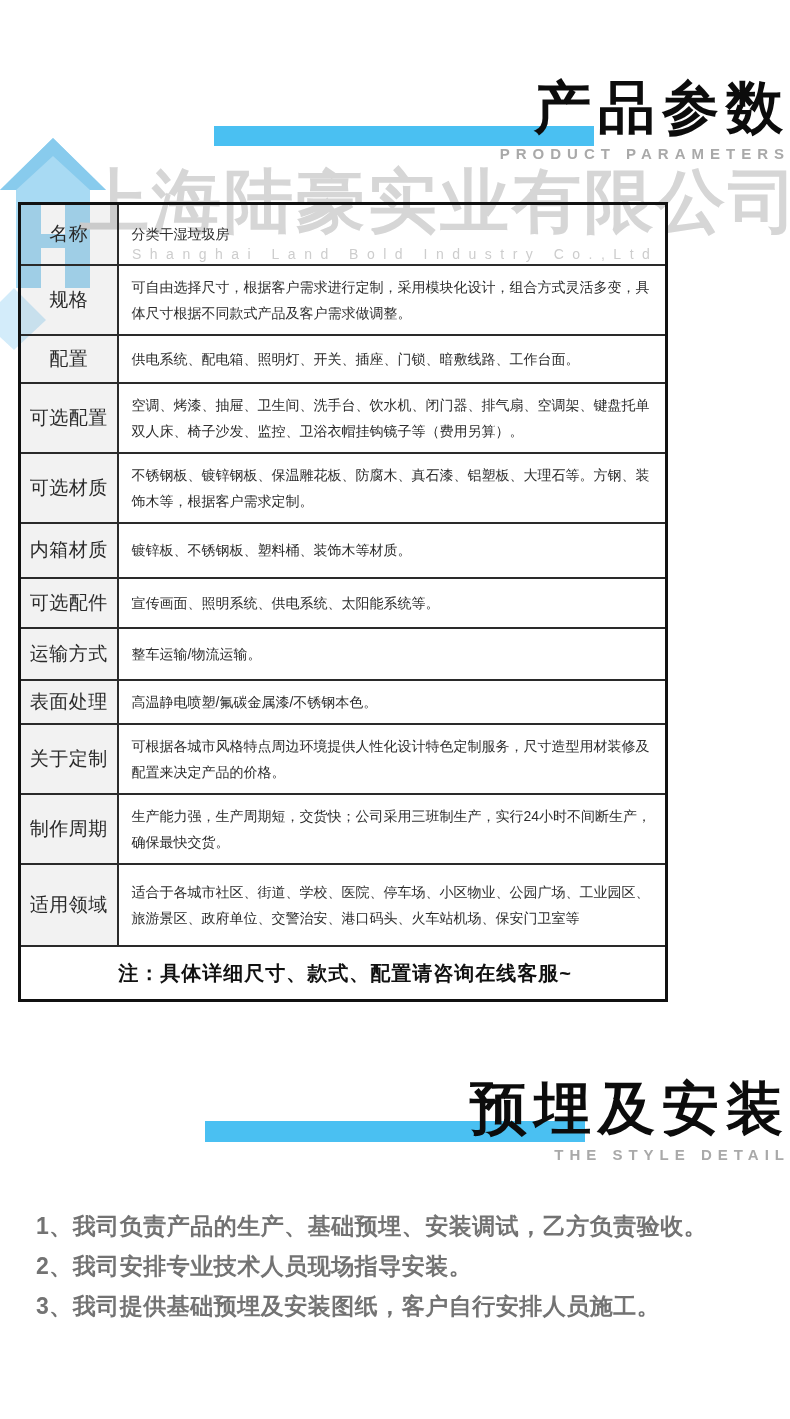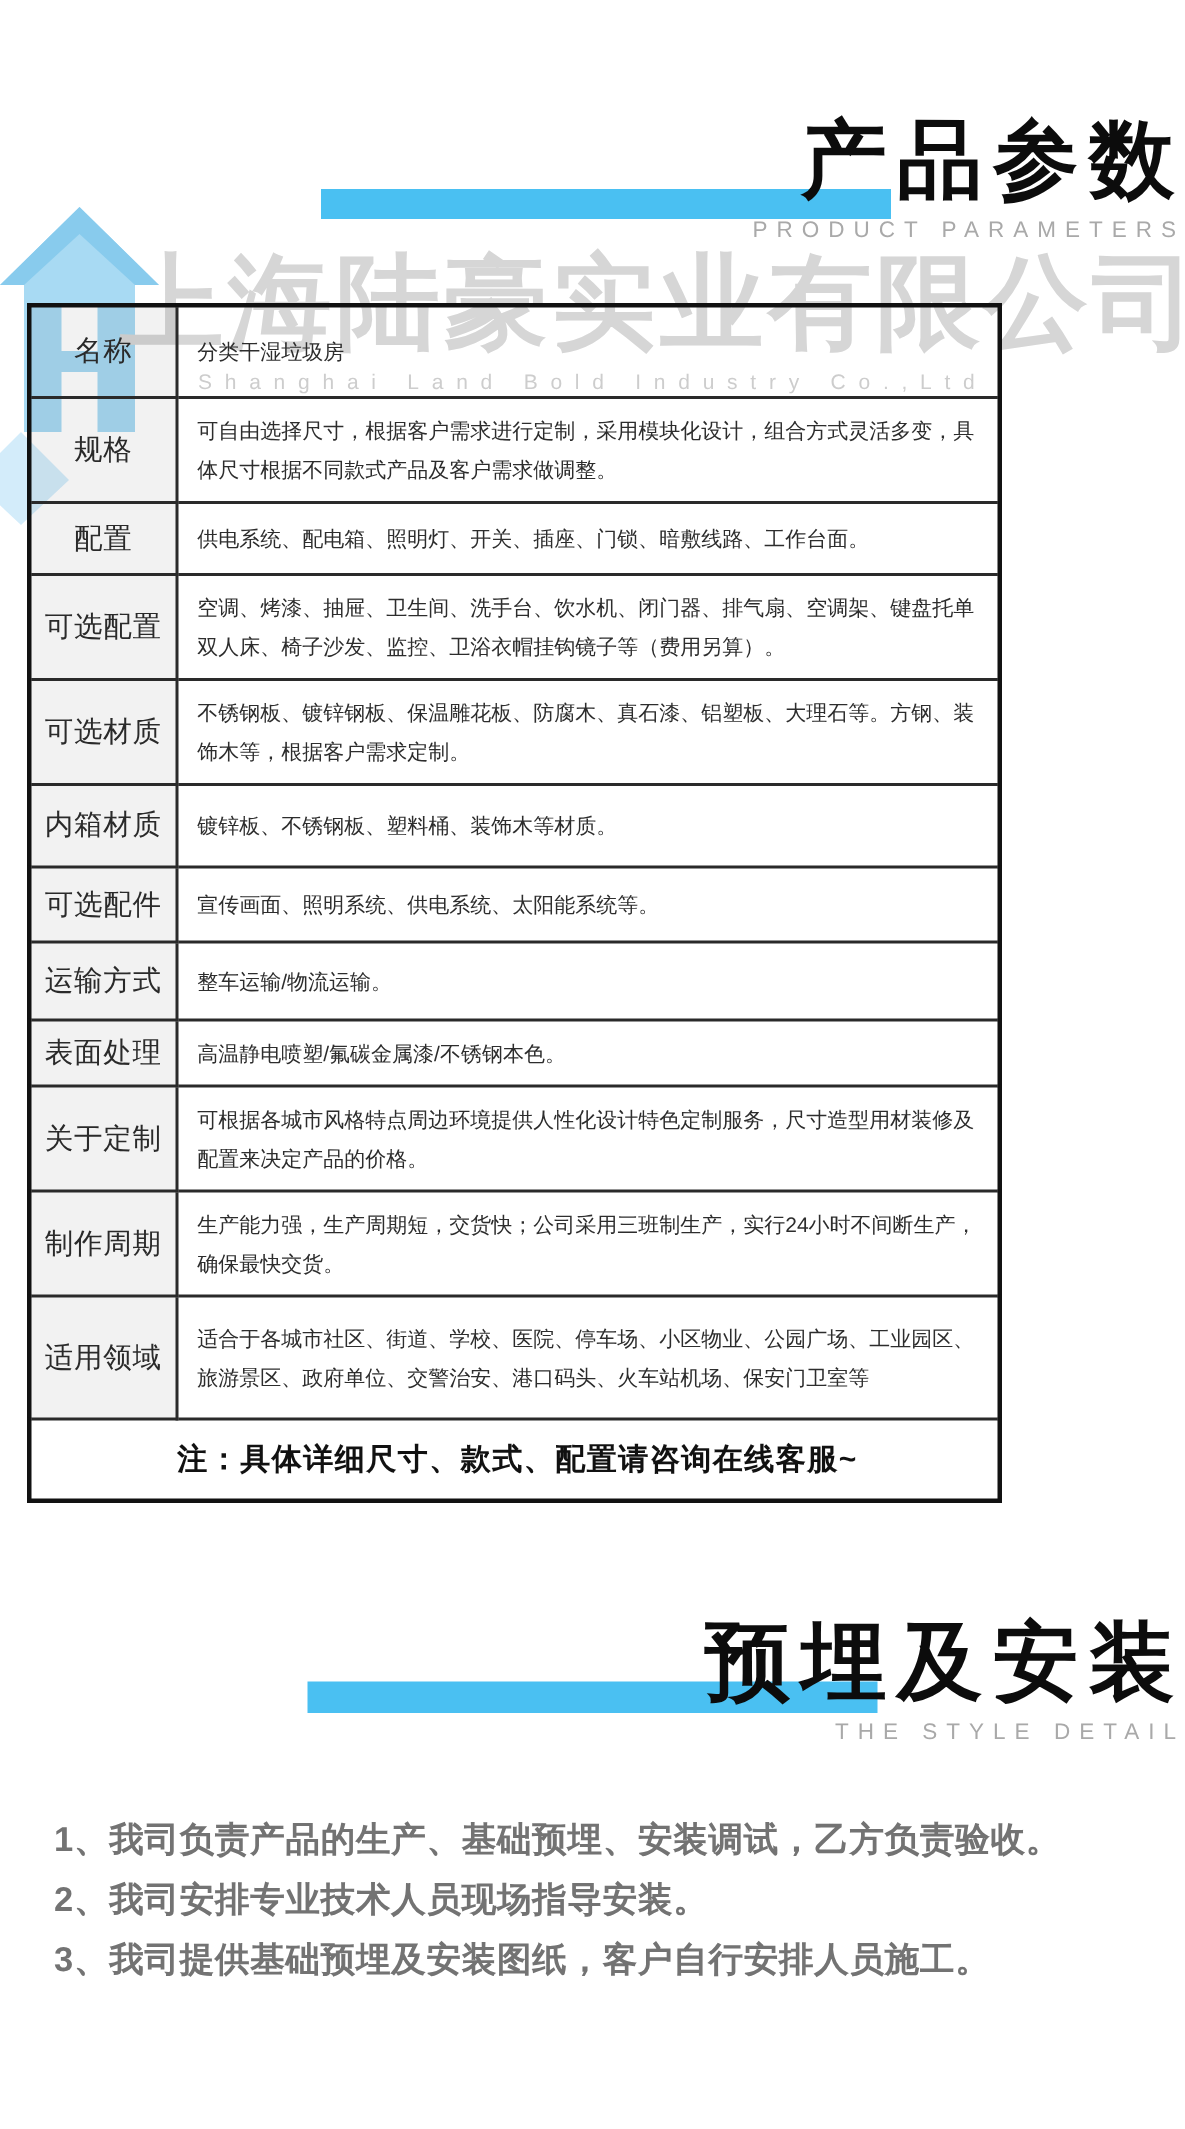--- a/index.html
+++ b/index.html
@@ -33,21 +33,21 @@
   .bar-1 { left:214px; top:126px; width:380px; }
   .bar-2 { left:205px; top:1121px; width:380px; height:21px; }
   .head-title {
     position:relative; z-index:1;
     font-size:57px; font-weight:900; letter-spacing:7px;
     color:#0c0c0c; line-height:1.1; white-space:nowrap;
   }
   .head-sub {
     position:relative; z-index:1;
     margin-top:6px;
-    font-size:15px; font-weight:400; letter-spacing:6px;
+    font-size:15px; font-weight:700; letter-spacing:6px;
     color:#a9a9a9; white-space:nowrap;
   }
   .head-1 { top:76px; }
   .head-2 { top:1077px;padding-left:44px; }
 
   
   .spec-table {
     position:absolute; left:18px; top:202px; z-index:1;
     width:650px;
     border-collapse:collapse;

